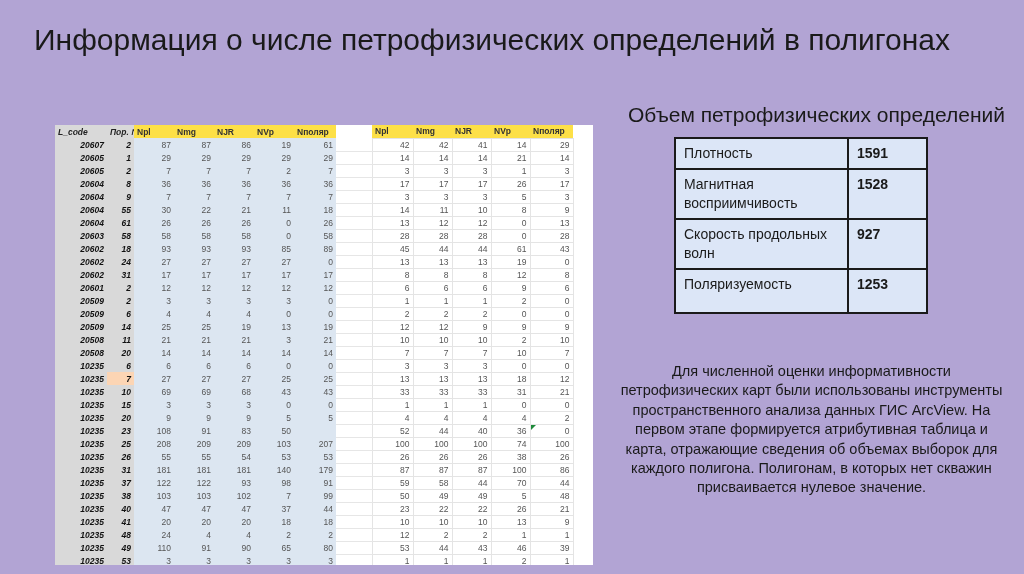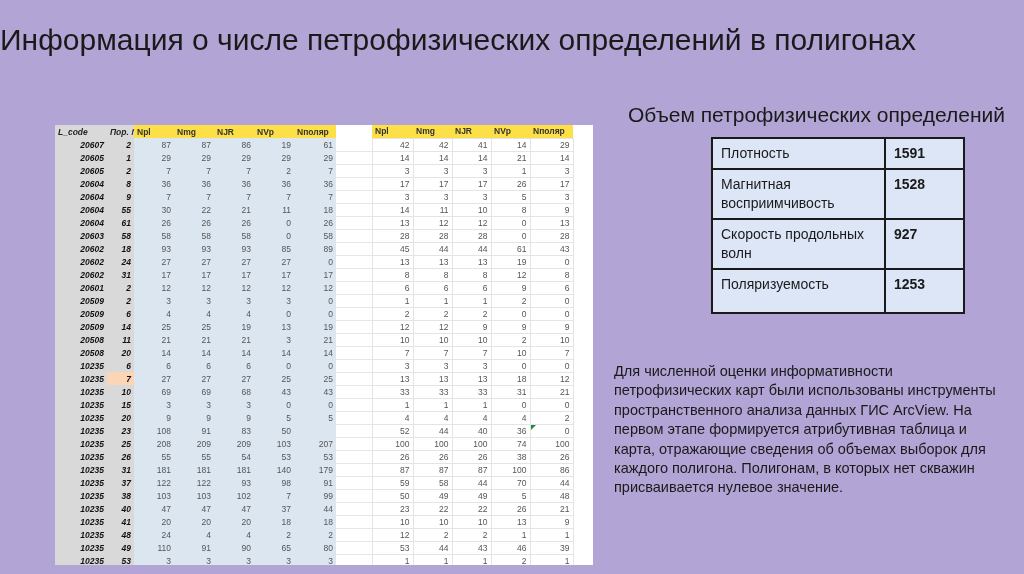--- a/index.html
+++ b/index.html
@@ -4,21 +4,21 @@
 <style>
   html, body { margin:0; padding:0; }
   body {
     width:1024px; height:574px; overflow:hidden;
     background:#b2a4d4;
     font-family:"Liberation Sans", sans-serif;
     position:relative;
   }
   .title {
     position:absolute; left:0; top:20px; width:1024px;
-    text-align:left; font-size:30px; line-height:40px; color:#1a1a1a;
+    text-align:center; font-size:30px; line-height:40px; color:#1a1a1a;
     padding-right:40px; box-sizing:border-box;
   }
   .sheet {
     position:absolute; left:55px; top:125px; width:538px; height:440px;
     background:#ffffff; overflow:hidden;
   }
   .sheet table { border-collapse:collapse; table-layout:fixed; width:451px; }
   .sheet td, .sheet th {
     height:12.85px; padding:0 3px; font-size:8.5px; line-height:12px;
     white-space:nowrap; overflow:hidden; box-sizing:border-box;
@@ -34,35 +34,35 @@
   .sheet td.rv { background:#ffffff; color:#555; text-align:right; border:1px solid #e4e4e4; }
   .sheet td.flag { position:relative; }
   .sheet td.flag::before {
     content:""; position:absolute; left:0; top:0;
     border-top:5px solid #1e8a3a; border-right:5px solid transparent;
   }
   .summary-title {
     position:absolute; left:628px; top:103px; font-size:21px; color:#1a1a1a;
   }
   .summary {
-    position:absolute; left:711px; top:137px;
+    position:absolute; left:674px; top:137px;
     border-collapse:collapse; background:#dce6f7;
   }
   .summary td {
     border:2px solid #1a1a1a; font-size:14px; line-height:19px;
     color:#1a1a1a; vertical-align:top; padding:5px 8px;
   }
   .summary td.lbl { width:155px; }
   .summary td.val { width:61px; font-weight:bold; text-align:left; }
   .summary tr.r1 td { height:19px; }
   .summary tr.r2 td, .summary tr.r3 td, .summary tr.r4 td { height:38px;margin-top:27px; }
   .summary tr.r5 td { height:32px; }
   .desc {
     position:absolute; left:614px; top:362px; width:395px;
-    font-size:14.5px; line-height:19.4px; color:#1a1a1a;
+    font-size:14.5px; line-height:19.4px; color:#1a1a1a;text-align:center;
   }
 </style>
 </head>
 <body>
 
 <div class="title">Информация о числе петрофизических определений в полигонах</div>
 
 <div class="sheet">
   <table>
     <colgroup>

